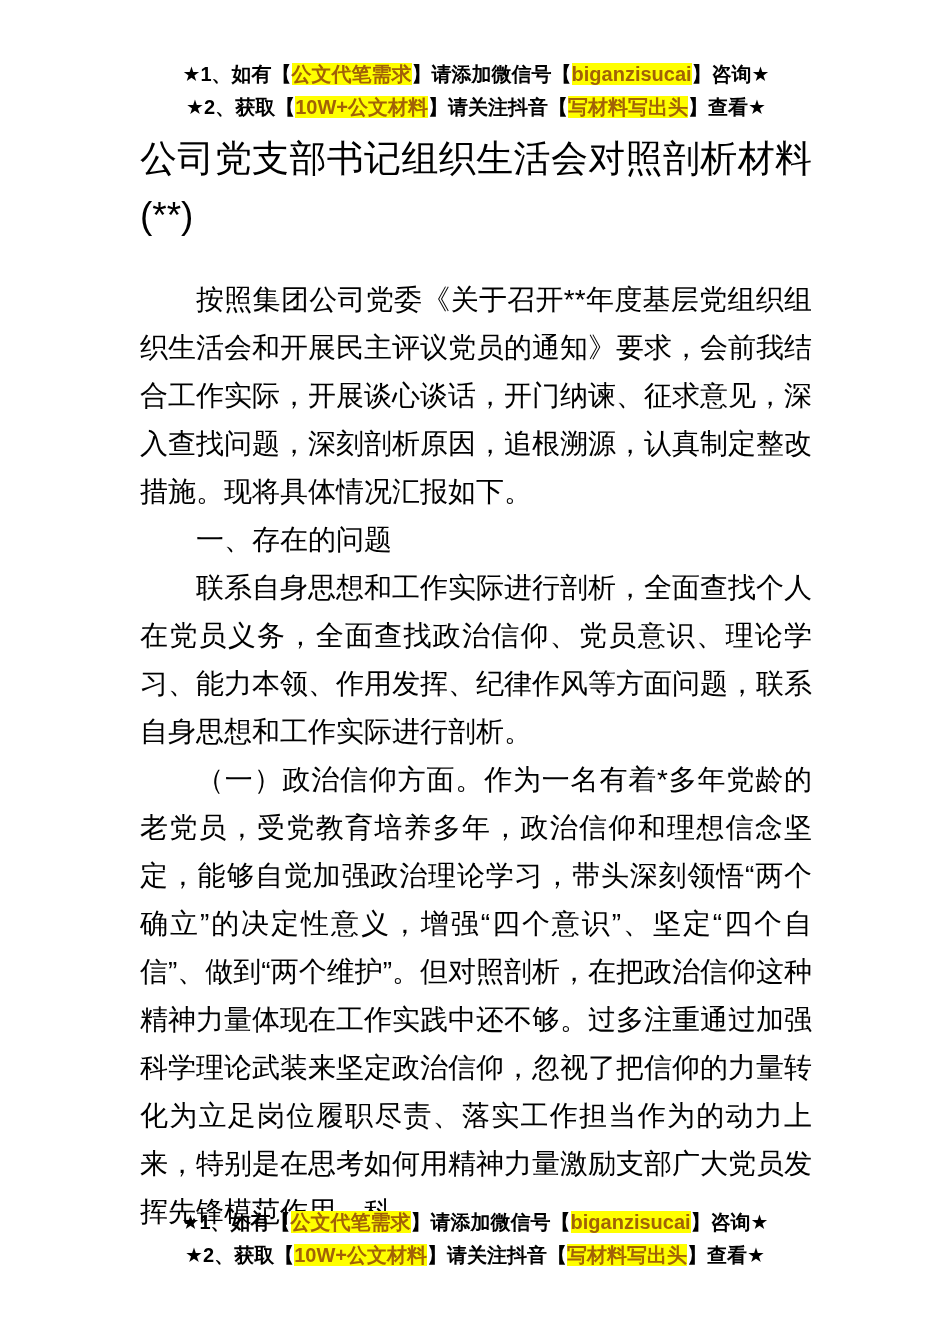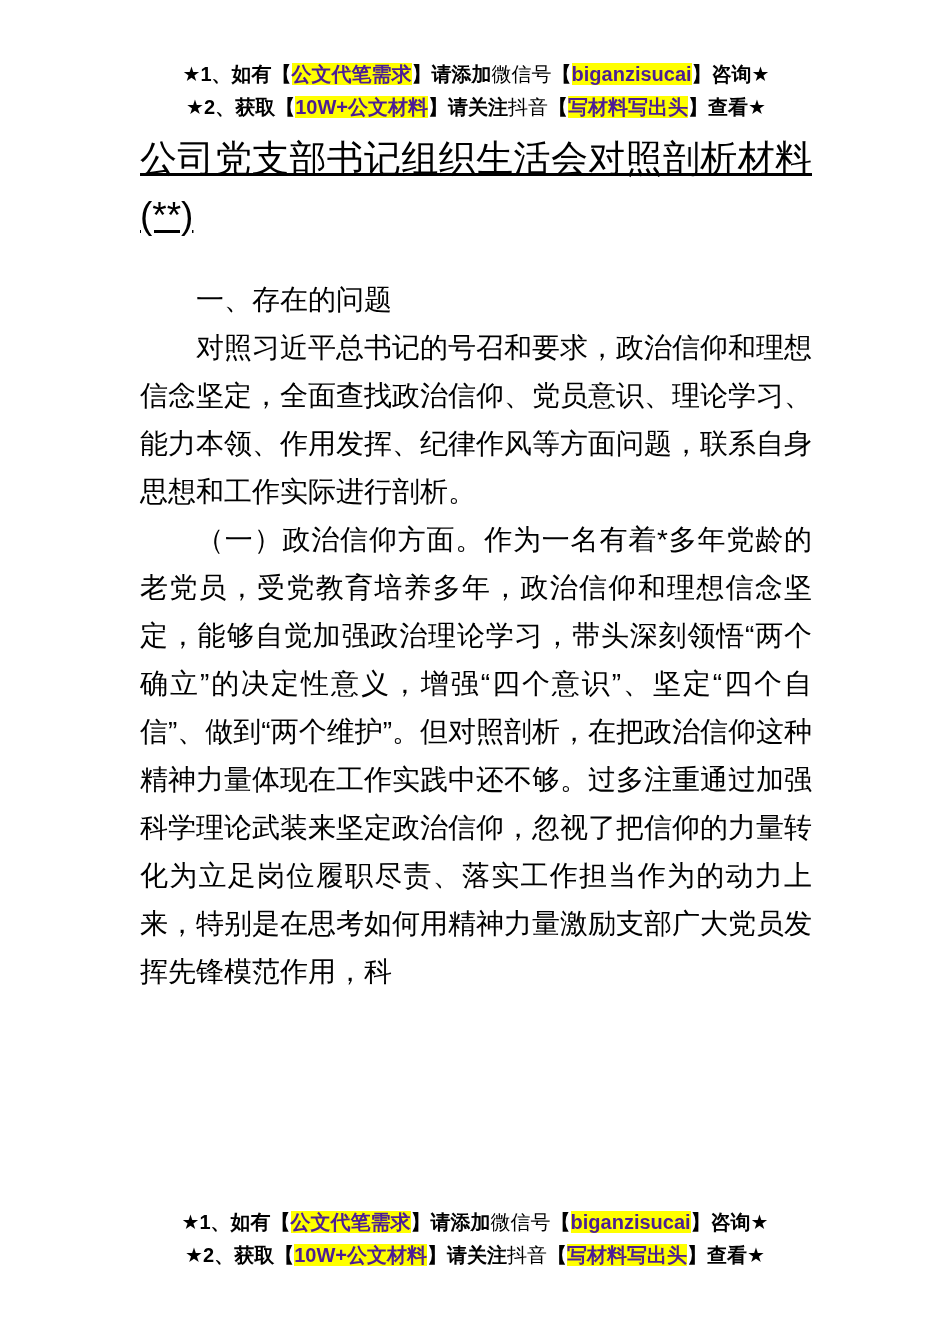--- a/index.html
+++ b/index.html
@@ -14,31 +14,30 @@
     overflow: hidden;
     font-family: "Liberation Sans", "DejaVu Sans", sans-serif;
   }
   .promo {
     text-align: center;
     font-size: 20px;
     line-height: 33px;
     font-weight: 700;
     white-space: nowrap;
   }
-  .promo .hl { background: #FFFF00; color: #4c1d95; }
+  .promo .hl { background: #FFFF00; color: #a16207; }
   .promo .ul { }
-  .promo .thin { font-weight: 400; }
+  .promo .thin { font-weight: 700; }
   .doc-title {
     margin: 6px 0 0 0;
     font-size: 37px;
     font-weight: 400;
     line-height: 57px;
     text-align: justify;
     letter-spacing: 0px;
-    text-decoration: underline;
   }
   .doc-body { margin-top: 32px; }
   .doc-body p {
     margin: 0;
     font-size: 28px;
     line-height: 48px;
     text-align: justify;
     text-indent: 2em;
   }
   .doc-body p.heading { font-weight: 400; }
@@ -59,22 +58,23 @@
       <span>★1、如有【</span><span class="hl">公文代笔需求</span><span>】请</span><span class="ul">添加</span><span class="thin">微信号</span><span>【</span><span class="hl ul">biganzisucai</span><span>】咨询★</span>
     </div>
     <div class="promo-line">
       <span>★2、获取【</span><span class="hl">10W+公文材料</span><span>】请</span><span class="ul">关注</span><span class="thin">抖音</span><span>【</span><span class="hl ul">写材料写出头</span><span>】查看★</span>
     </div>
   </div>
 
   <h1 class="doc-title">公司党支部书记组织生活会对照剖析材料(**)</h1>
 
   <div class="doc-body">
+    <p class="body">按照集团公司党委《关于召开**年度基层党组织组织生活会和开展民主评议党员的通知》要求，会前我结合工作实际，开展谈心谈话，开门纳谏、征求意见，深入查找问题，深刻剖析原因，追根溯源，认真制定整改措施。现将具体情况汇报如下。</p>
     <p class="heading">一、存在的问题</p>
-    <p class="body">对照习近平总书记的号召和要求，政治信仰和理想信念坚定，全面查找政治信仰、党员意识、理论学习、能力本领、作用发挥、纪律作风等方面问题，联系自身思想和工作实际进行剖析。</p>
+    <p class="body">联系自身思想和工作实际进行剖析，全面查找个人在党员义务，全面查找政治信仰、党员意识、理论学习、能力本领、作用发挥、纪律作风等方面问题，联系自身思想和工作实际进行剖析。</p>
     <p class="body">（一）政治信仰方面。作为一名有着*多年党龄的老党员，受党教育培养多年，政治信仰和理想信念坚定，能够自觉加强政治理论学习，带头深刻领悟“两个确立”的决定性意义，增强“四个意识”、坚定“四个自信”、做到“两个维护”。但对照剖析，在把政治信仰这种精神力量体现在工作实践中还不够。过多注重通过加强科学理论武装来坚定政治信仰，忽视了把信仰的力量转化为立足岗位履职尽责、落实工作担当作为的动力上来，特别是在思考如何用精神力量激励支部广大党员发挥先锋模范作用，科</p>
   </div>
 
   <div class="promo promo-footer">
     <div class="promo-line">
       <span>★1、如有【</span><span class="hl">公文代笔需求</span><span>】请</span><span class="ul">添加</span><span class="thin">微信号</span><span>【</span><span class="hl ul">biganzisucai</span><span>】咨询★</span>
     </div>
     <div class="promo-line">
       <span>★2、获取【</span><span class="hl">10W+公文材料</span><span>】请</span><span class="ul">关注</span><span class="thin">抖音</span><span>【</span><span class="hl ul">写材料写出头</span><span>】查看★</span>
     </div>

